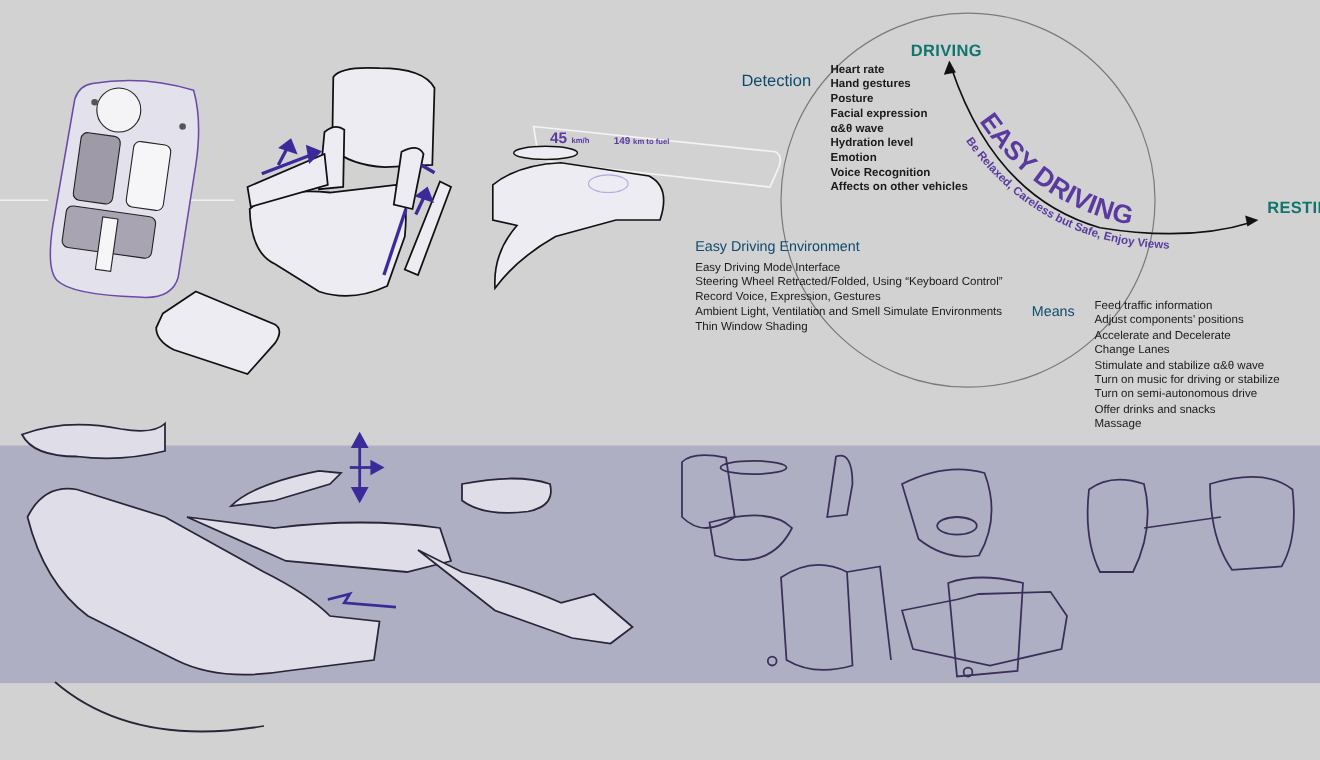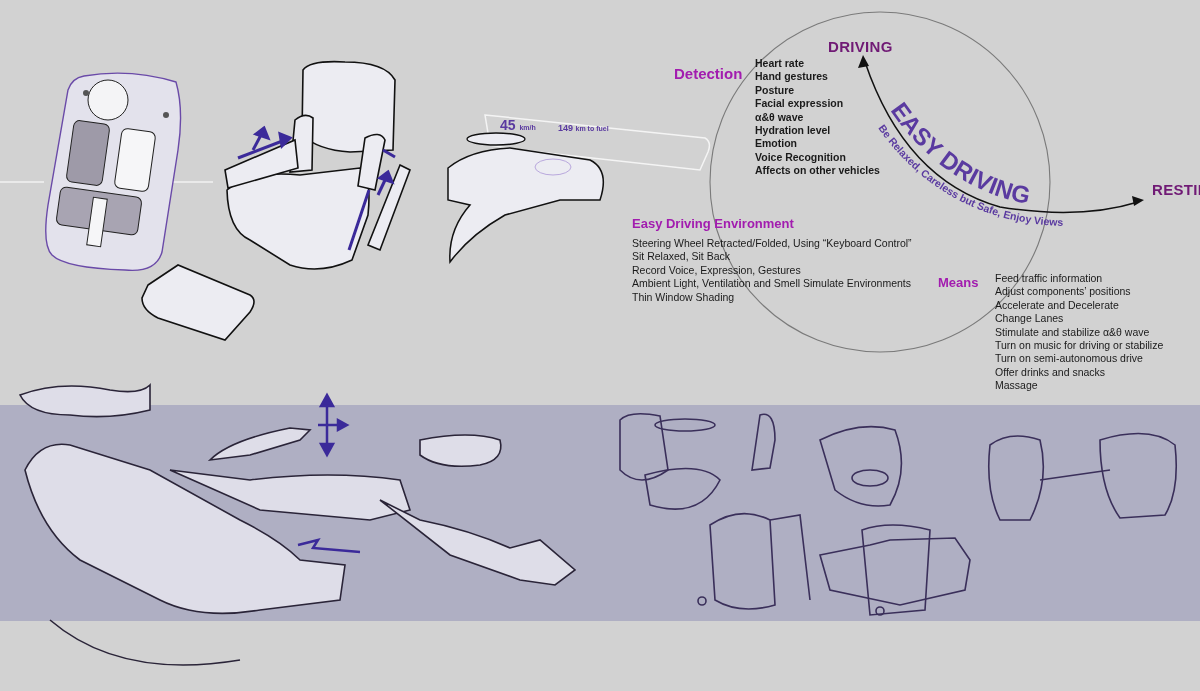--- a/index.html
+++ b/index.html
@@ -1,28 +1,28 @@
 <!DOCTYPE html>
 <html><head>
 <meta charset="utf-8">
 <style>
   html, body { margin:0; padding:0; }
   body { width:1200px; height:691px; background:#d2d2d2; position:relative; overflow:hidden;
          font-family:"Liberation Sans", "DejaVu Sans", sans-serif; color:#1a1a1a; }
   .band { position:absolute; left:0; top:405px; width:1200px; height:216px; background:#afafc3; }
   svg.layer { position:absolute; left:0; top:0; }
-  .heading { position:absolute; font-weight:bold; color:#a21caf; }
+  .heading { position:absolute; font-weight:normal; color:#0c4a6e; }
   .h-detect { left:674px; top:65px; font-size:15px; }
   .h-means { left:938px; top:275px; font-size:13px; }
   .h-env { left:632px; top:216px; font-size:13px; }
   .list { position:absolute; margin:0; padding:0; list-style:none; font-size:10.5px; line-height:13.4px; color:#1a1a1a; }
   .list-detect { left:755px; top:57px;font-weight:bold; }
   .list-env { left:632px; top:237px; }
   .list-means { left:995px; top:272px; }
-  .state { position:absolute; font-weight:bold; font-size:15px; color:#701a75; letter-spacing:0.3px; }
+  .state { position:absolute; font-weight:bold; font-size:15px; color:#0f766e; letter-spacing:0.3px; }
   .st-driving { left:828px; top:38px; }
   .st-resting { left:1107px; top:181px;margin-left:45px; }
   .hud-speed { position:absolute; left:500px; top:117px; font-weight:bold; color:#5a3aa0; font-size:14px; }
   .hud-speed small, .hud-fuel small { font-size:7px; }
   .hud-fuel { position:absolute; left:558px; top:123px; font-weight:bold; color:#5a3aa0; font-size:9px; }
 </style>
 </head>
 <body>
 
 <div class="band"></div>
@@ -149,22 +149,22 @@
   <li>Facial expression</li>
   <li>α&amp;θ wave</li>
   <li>Hydration level</li>
   <li>Emotion</li>
   <li>Voice Recognition</li>
   <li>Affects on other vehicles</li>
 </ul>
 
 <div class="heading h-env">Easy Driving Environment</div>
 <ul class="list list-env">
+  <li>Easy Driving Mode Interface</li>
   <li>Steering Wheel Retracted/Folded, Using “Keyboard Control”</li>
-  <li>Sit Relaxed, Sit Back</li>
   <li>Record Voice, Expression, Gestures</li>
   <li>Ambient Light, Ventilation and Smell Simulate Environments</li>
   <li>Thin Window Shading</li>
 </ul>
 
 <div class="heading h-means">Means</div>
 <ul class="list list-means">
   <li>Feed traffic information</li>
   <li>Adjust components’ positions</li>
   <li>Accelerate and Decelerate</li>

